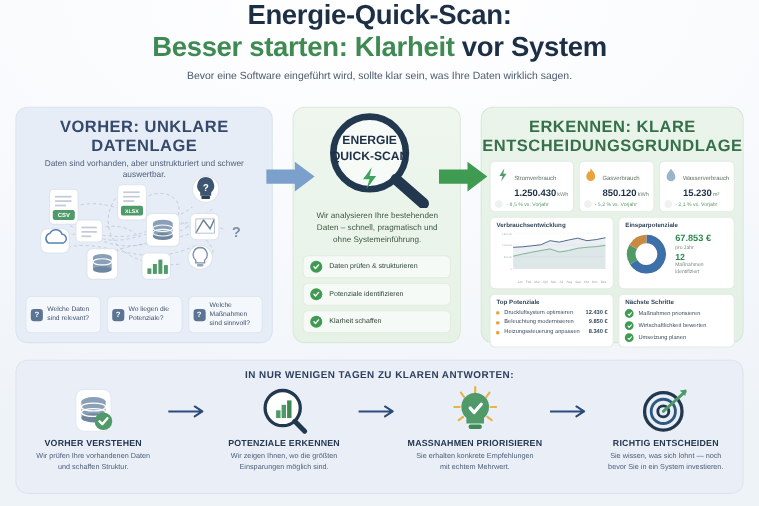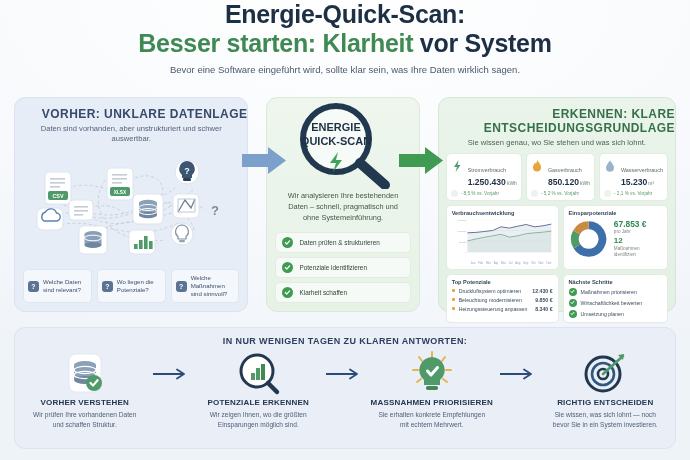--- a/index.html
+++ b/index.html
@@ -20,21 +20,21 @@
   .title-2{font-size:25px;font-weight:bold;line-height:1.12;letter-spacing:-.3px;margin-top:1px;}
   .title-2 .green{color:#3f8a53;}
   .title-2 .dark{color:#1d2f45;}
   .subtitle{font-size:9.5px;color:#4a5a6e;margin-top:7px;}
 
   
   .row{position:absolute;left:14px;right:14px;top:97px;height:215px;display:flex;gap:0;}
 
   .panel{border-radius:11px;position:relative;}
   .panel-head{text-align:center;padding-top:9px;}
-  .panel-title{font-size:12px;font-weight:bold;letter-spacing:.45px;text-align:right;}
+  .panel-title{font-size:15px;font-weight:bold;letter-spacing:.45px;}
   .panel-sub{font-size:7.6px;line-height:1.35;margin-top:3px;padding:0 14px;}
 
   
   .left{width:243px;background:#e7edf6;border:1px solid #dbe3ef;}
   .left .panel-title{color:#35496a;}
   .left .panel-sub{color:#53637d;}
   .scatter{position:absolute;left:0;right:0;top:52px;height:110px;}
   .chip-row{position:absolute;left:8px;right:8px;bottom:8px;display:flex;gap:5px;}
   .chip{flex:1;background:#f4f7fb;border:1px solid #dee6f0;border-radius:5px;
         padding:4px 4px 4px 4px;display:flex;gap:4px;align-items:center;}
@@ -275,21 +275,20 @@
               </svg>
             </span>
           <span class="ct">Klarheit schaffen</span>
         </div>
       </div>
     </div>
 
     <div class="panel right">
       <div class="panel-head">
         <div class="panel-title">ERKENNEN: KLARE ENTSCHEIDUNGSGRUNDLAGE</div>
-        <div class="panel-sub">Sie wissen genau, wo Sie stehen und was sich lohnt.</div>
       </div>
 
       <div class="kpis">
         <div class="kpi">
           <div class="kpi-top">
             <span class="kpi-ico">
               <svg viewBox="0 0 12 14" width="12" height="14">
                   <path d="M7.5 1 L3 8 L6 8 L4.5 13 L9.5 6 L6.5 6 Z" fill="#4f9a68"></path>
                 </svg>
             </span>

